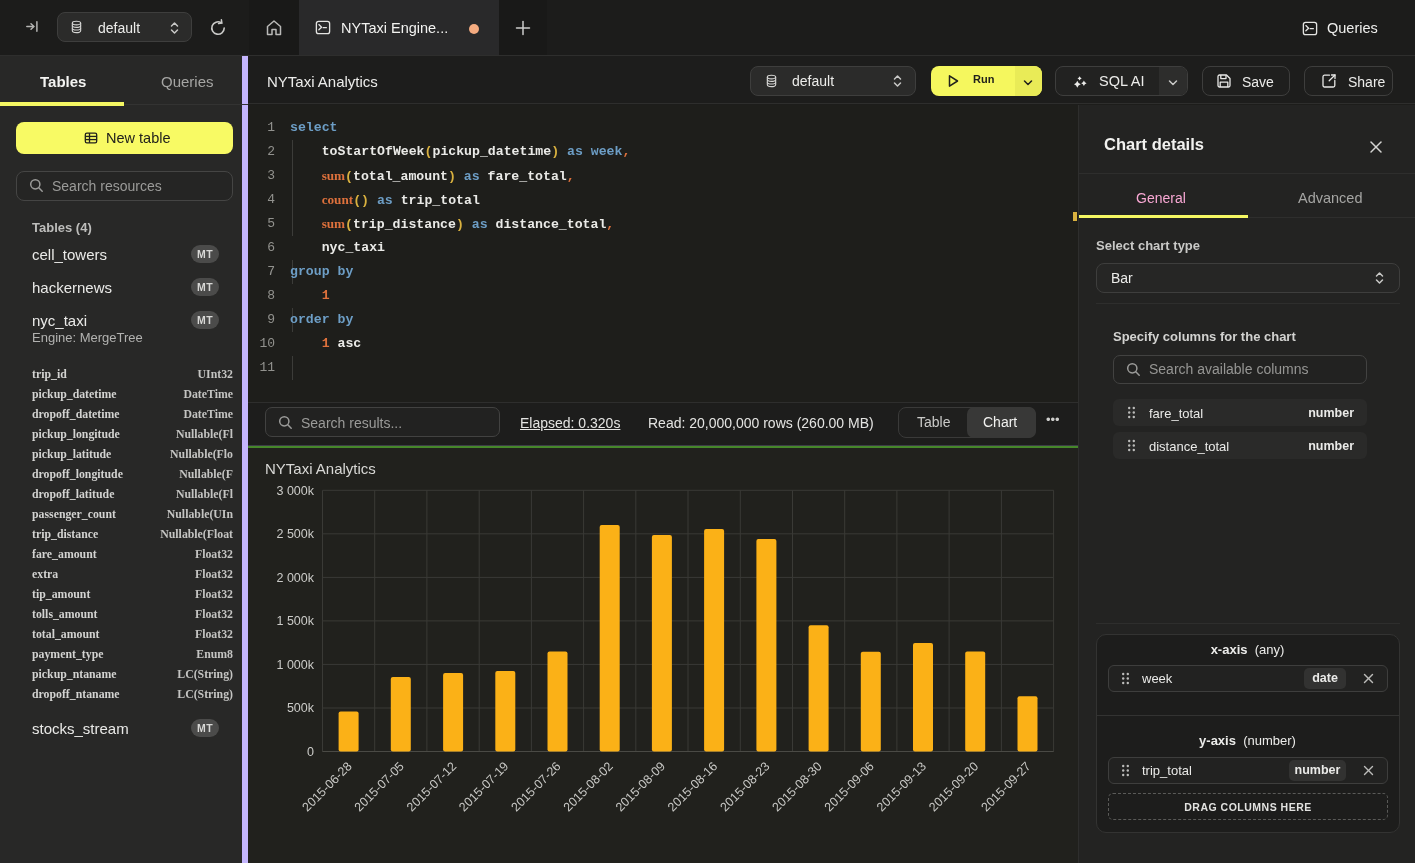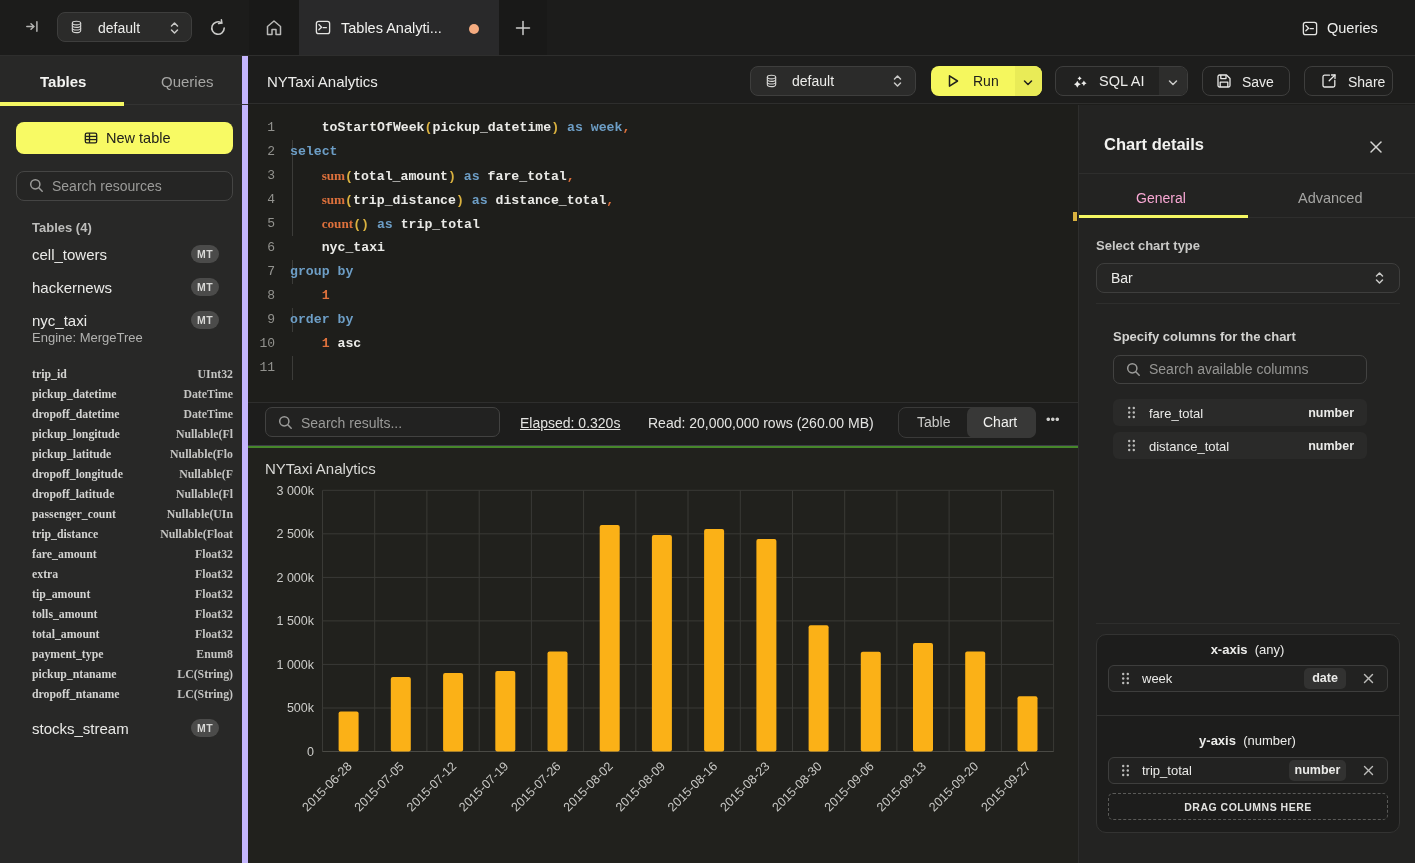--- a/index.html
+++ b/index.html
@@ -49,21 +49,21 @@
     <svg class="abs" style="left:265px;top:19px;" width="18" height="18" viewBox="0 0 18 18" fill="none" stroke="#b9b9b7" stroke-width="1.5" stroke-linejoin="round">
       <path d="M2.5 7.5 L9 2 L15.5 7.5 V15.5 H11 V10.5 H7 V15.5 H2.5 Z"></path>
     </svg>
 
     <div class="abs" style="left:299px;top:0;width:200px;height:55px;background:#29292a;"></div>
     <svg class="abs" style="left:315px;top:20px;" width="16" height="15" viewBox="0 0 18 17" fill="none" stroke="#e4e4e2" stroke-width="1.5" stroke-linejoin="round" stroke-linecap="round">
       <rect x="1.5" y="1.5" width="15" height="14" rx="2.5"></rect>
       <path d="M4.3 5.2 L7.4 8.1 L4.3 11"></path>
         <path d="M9.2 8.7 H12.8"></path>
     </svg>
-    <div class="abs" style="left:341px;top:20px;font-size:14.5px;color:#f2f2f0;">Tables Analyti...</div>
+    <div class="abs" style="left:341px;top:20px;font-size:14.5px;color:#f2f2f0;">NYTaxi Engine...</div>
     <div class="abs" style="left:469px;top:24px;width:10px;height:10px;border-radius:50%;background:#f4ab80;"></div>
 
     <div class="abs" style="left:499px;top:0;width:48px;height:55px;background:#191918;"></div>
     <svg class="abs" style="left:515px;top:20px;" width="16" height="16" viewBox="0 0 16 16" fill="none" stroke="#cdcdcb" stroke-width="1.5" stroke-linecap="round">
       <path d="M8 1.5 V14.5"></path>
         <path d="M1.5 8 H14.5"></path>
     </svg>
     <div class="abs" style="left:547px;top:0;width:868px;height:55px;background:#1c1c1b;"></div>
 
     <svg class="abs" style="left:1302px;top:21px;" width="16" height="15" viewBox="0 0 18 17" fill="none" stroke="#e4e4e2" stroke-width="1.5" stroke-linejoin="round" stroke-linecap="round">
@@ -194,21 +194,21 @@
     <svg class="abs" style="left:643px;top:18px;" width="13" height="14" viewBox="0 0 13 14" fill="none" stroke="#c9c9c7" stroke-width="1.5" stroke-linecap="round" stroke-linejoin="round">
       <path d="M3.5 5 L6.5 2 L9.5 5"></path>
         <path d="M3.5 9 L6.5 12 L9.5 9"></path>
     </svg>
 
     <div class="abs" style="left:683px;top:10px;width:111px;height:30px;background:#f5f75e;border-radius:8px;"></div>
     <div class="abs" style="left:767px;top:10px;width:27px;height:30px;background:#e9eb57;border-radius:0 8px 8px 0;"></div>
     <svg class="abs" style="left:697px;top:17px;" width="16" height="16" viewBox="0 0 16 16" fill="none" stroke="#21211c" stroke-width="1.5" stroke-linejoin="round">
       <path d="M4.5 2.8 L12.5 8 L4.5 13.2 Z"></path>
     </svg>
-    <div class="abs" style="left:725px;top:17px;font-size:14px;color:#21211c;font-weight:400;">Run</div>
+    <div class="abs" style="left:725px;top:17px;font-size:11px;color:#21211c;font-weight:700;">Run</div>
     <svg class="abs" style="left:774px;top:21px;" width="12" height="12" viewBox="0 0 12 12" fill="none" stroke="#21211c" stroke-width="1.5" stroke-linecap="round" stroke-linejoin="round">
       <path d="M2.5 4 L6 7.5 L9.5 4"></path>
     </svg>
 
     <div class="abs" style="left:807px;top:10px;width:133px;height:30px;background:#222221;border:1px solid #3e3e3d;border-radius:8px;"></div>
     <div class="abs" style="left:911px;top:11px;width:28px;height:28px;background:#2d2d2c;border-radius:0 7px 7px 0;"></div>
     <svg class="abs" style="left:826px;top:20px;" width="13" height="13" viewBox="0 0 13 13" fill="#ececea">
       <path d="M5.6 0.30 Q6.06 1.94 7.70 2.4 Q6.06 2.86 5.6 4.50 Q5.14 2.86 3.50 2.4 Q5.14 1.94 5.6 0.30 Z"></path>
       <path d="M3.3 4.70 Q4.07 7.43 6.80 8.2 Q4.07 8.97 3.3 11.70 Q2.53 8.97 -0.20 8.2 Q2.53 7.43 3.3 4.70 Z"></path>
       <path d="M9.9 4.60 Q10.49 6.71 12.60 7.3 Q10.49 7.89 9.9 10.00 Q9.31 7.89 7.20 7.3 Q9.31 6.71 9.9 4.60 Z"></path>
@@ -247,25 +247,25 @@
         <div>8</div>
         <div>9</div>
         <div>10</div>
         <div>11</div>
     </div>
     <div class="abs" style="left:44px;top:35px;width:1px;height:96px;background:#3c3c39;"></div>
     <div class="abs" style="left:44px;top:155px;width:1px;height:24px;background:#3c3c39;"></div>
     <div class="abs" style="left:44px;top:203px;width:1px;height:24px;background:#3c3c39;"></div>
     <div class="abs" style="left:44px;top:251px;width:1px;height:24px;background:#3c3c39;"></div>
     <div class="abs code" style="left:42px;top:11px;">
+      <div><span class="kw">select</span></div>
       <div>    <span class="id">toStartOfWeek</span><span class="pr">(</span><span class="id">pickup_datetime</span><span class="pr">)</span> <span class="kw">as</span> <span class="kw">week</span><span class="or">,</span></div>
-      <div><span class="kw">select</span></div>
       <div>    <span class="fn">sum</span><span class="pr">(</span><span class="id">total_amount</span><span class="pr">)</span> <span class="kw">as</span> <span class="id">fare_total</span><span class="or">,</span></div>
+      <div>    <span class="fn">count</span><span class="pr">()</span> <span class="kw">as</span> <span class="id">trip_total</span></div>
       <div>    <span class="fn">sum</span><span class="pr">(</span><span class="id">trip_distance</span><span class="pr">)</span> <span class="kw">as</span> <span class="id">distance_total</span><span class="or">,</span></div>
-      <div>    <span class="fn">count</span><span class="pr">()</span> <span class="kw">as</span> <span class="id">trip_total</span></div>
       <div>    <span class="id">nyc_taxi</span></div>
       <div><span class="kw">group by</span></div>
       <div>    <span class="or">1</span></div>
       <div><span class="kw">order by</span></div>
       <div>    <span class="or">1</span> <span class="id">asc</span></div>
     </div>
     <div class="abs" style="left:825px;top:107px;width:4px;height:9px;background:#d9b13f;"></div>
   </div>
 
   <div class="abs" id="resultsbar" style="left:248px;top:402px;width:830px;height:43px;background:#1d1d1c;border-top:1px solid #2e2e2d;">

